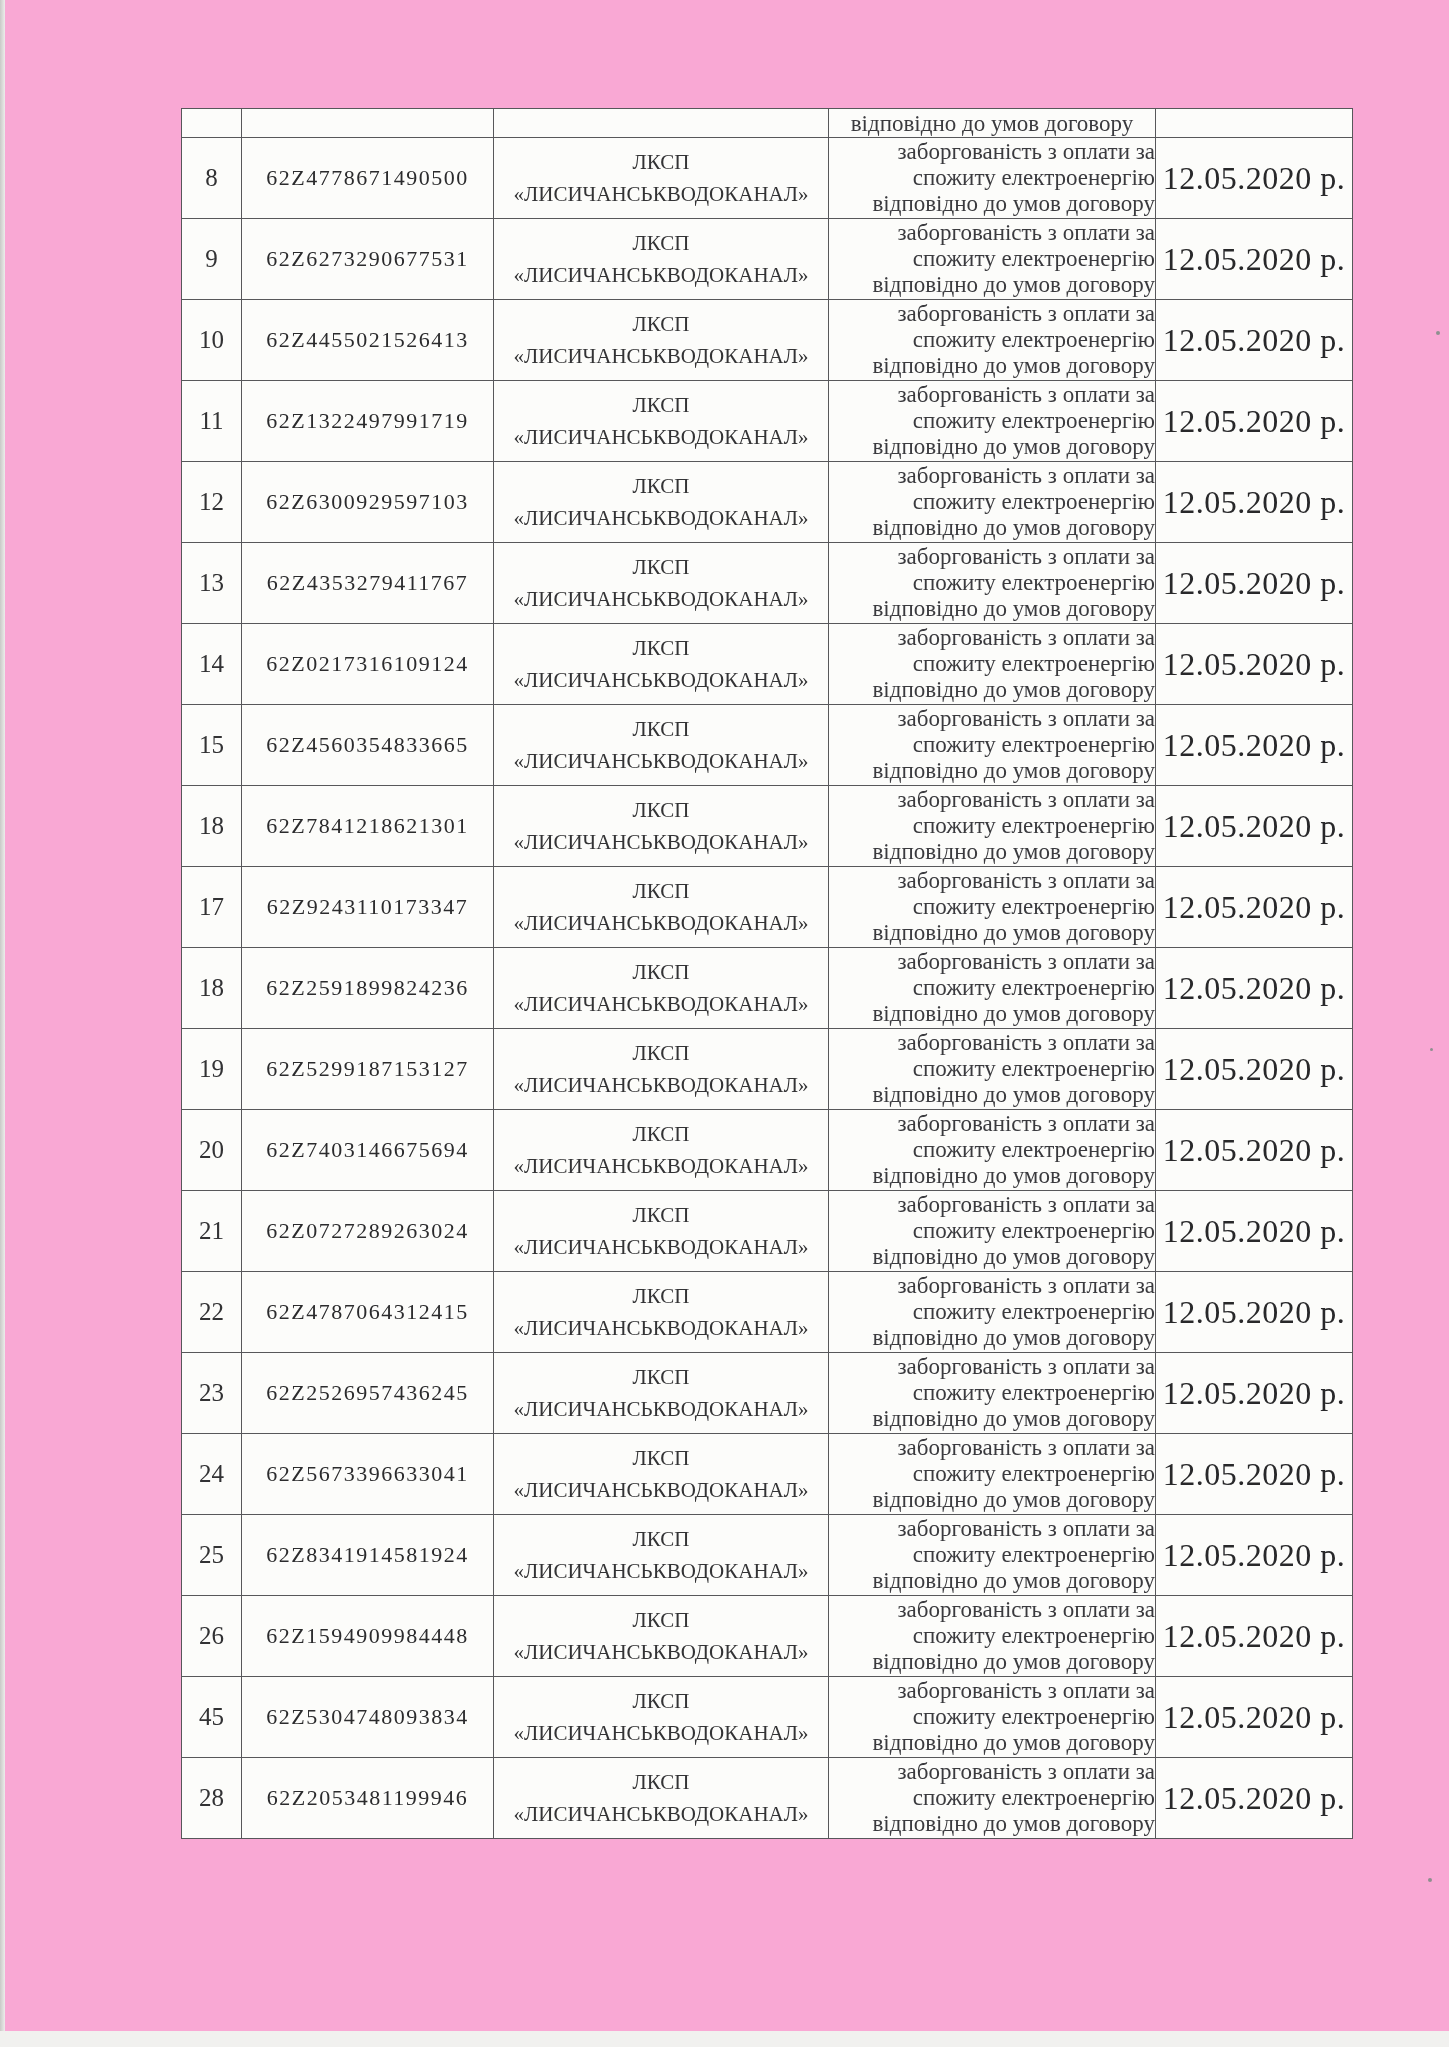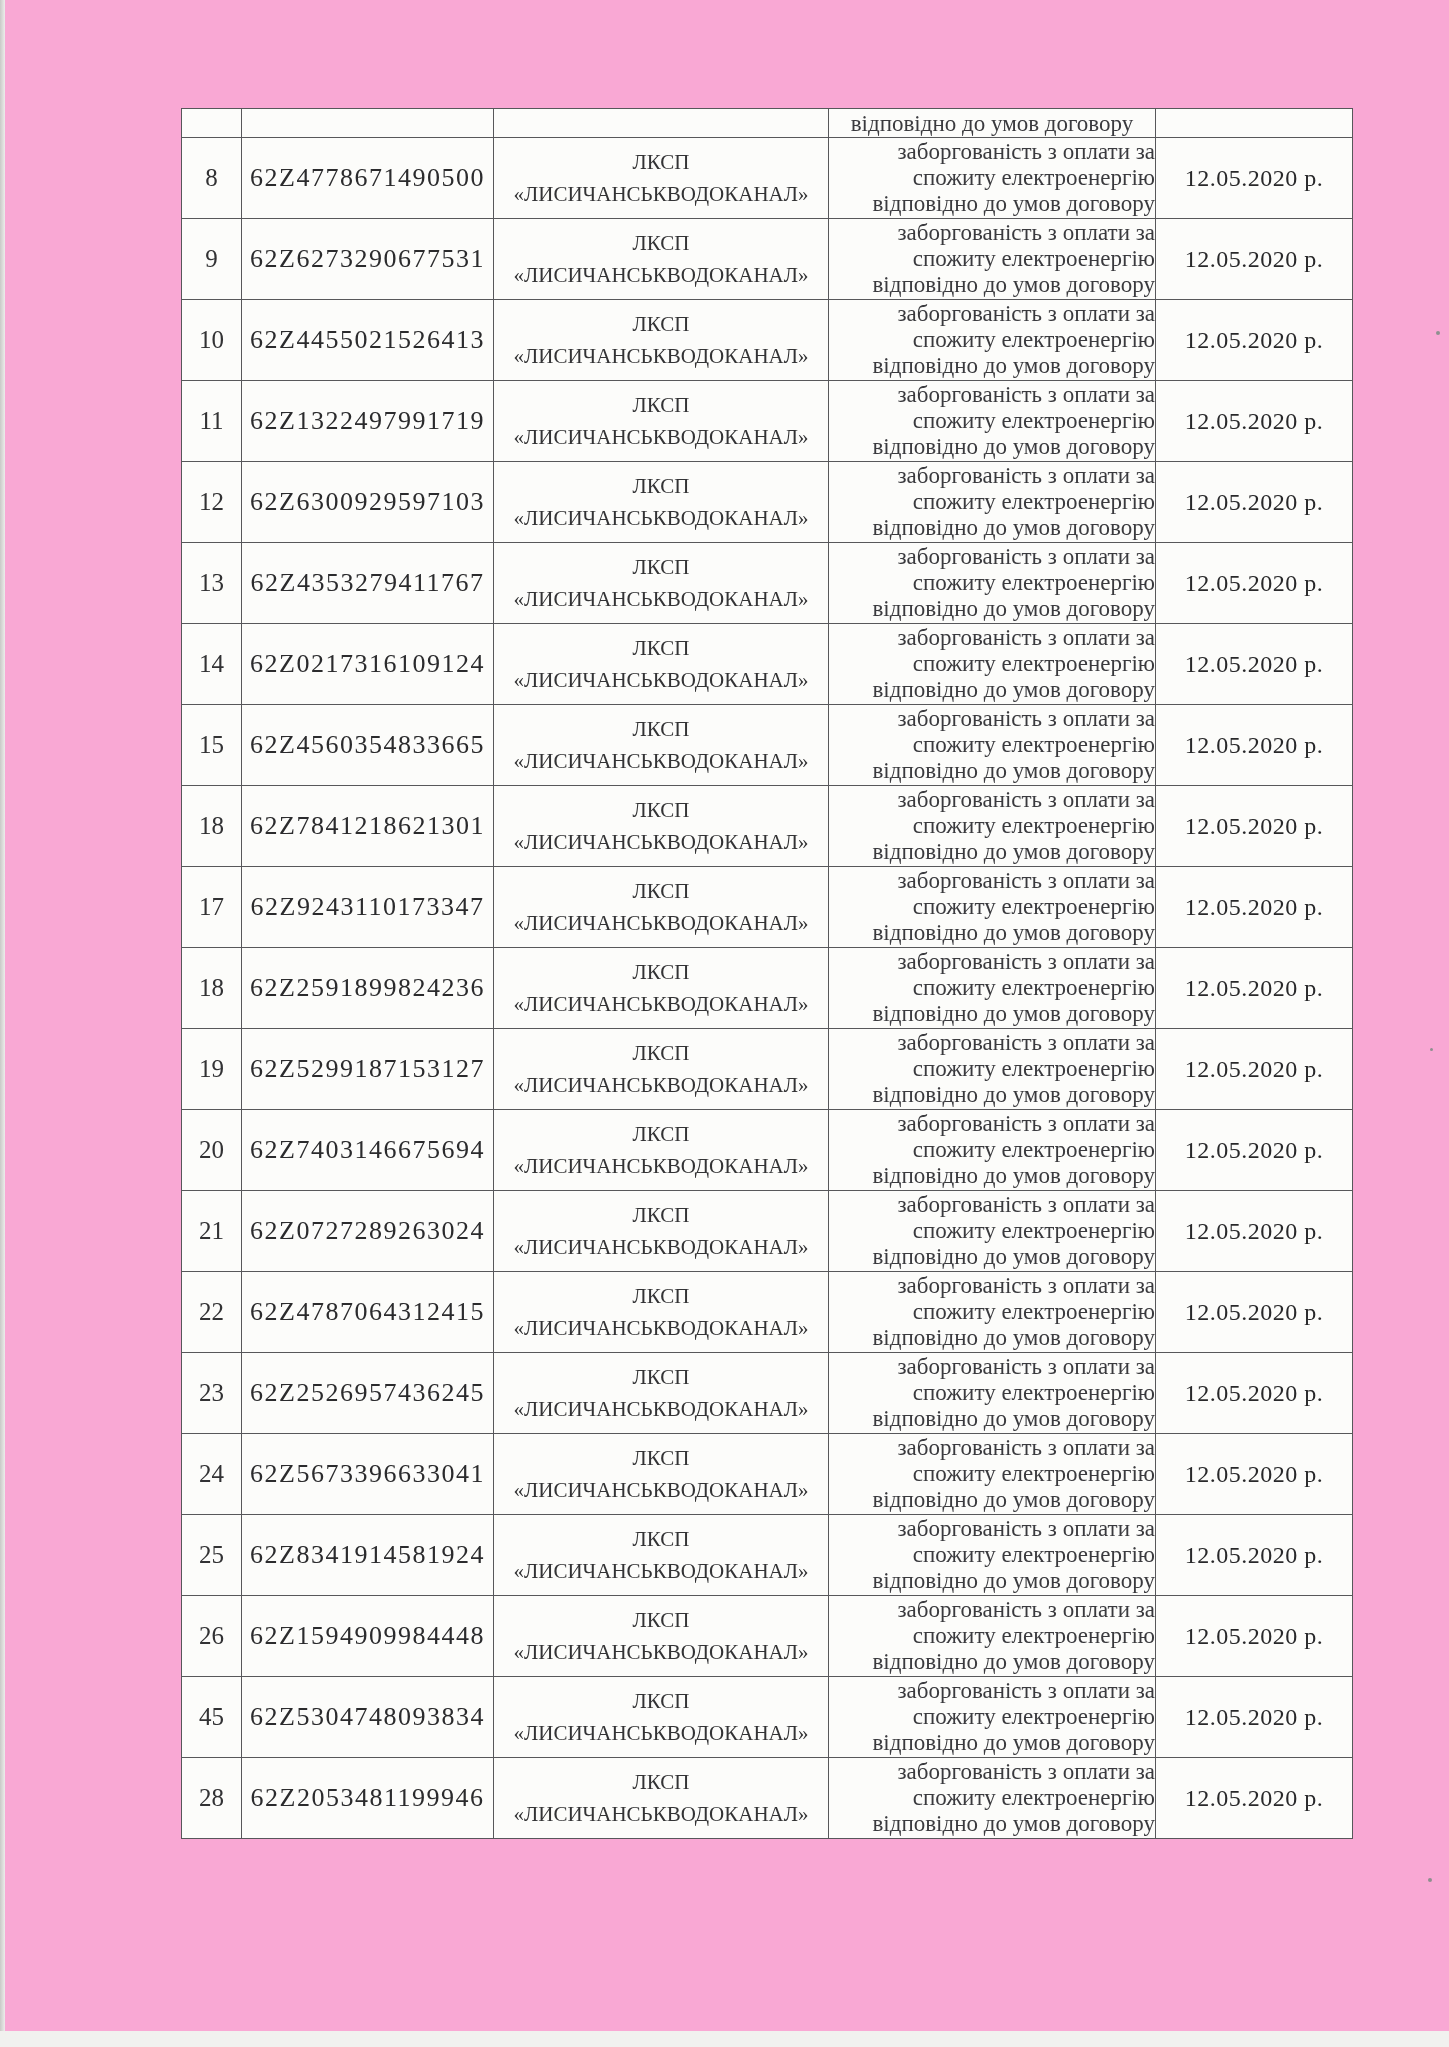--- a/index.html
+++ b/index.html
@@ -54,39 +54,39 @@
   col.c-date { width: 197px; }
 
   tr.carryover-row { height: 29px; }
   tr.data-row { height: 81px; }
 
   td.cell-num {
     font-size: 25px;
     color: #323234;
   }
   td.cell-eic {
-    font-size: 26px;
+    font-size: 22px;
     letter-spacing: 1.5px;
     color: #2b2b2d;
   }
   td.cell-company {
     font-size: 21px;
     line-height: 32px;
     white-space: pre-line;
     color: #333335;
   }
   td.cell-desc {
     font-size: 23px;
     line-height: 26px;
     white-space: pre-line;
     color: #3a3a3e;
     text-align: right;
   }
   td.cell-date {
-    font-size: 24px;
+    font-size: 32px;
     letter-spacing: 0.5px;
     color: #28282a;
     text-align: center;
   }
   td.cell-desc-tail {
     font-size: 23px;
     line-height: 27px;
     color: #3a3a3e;
   }
 

